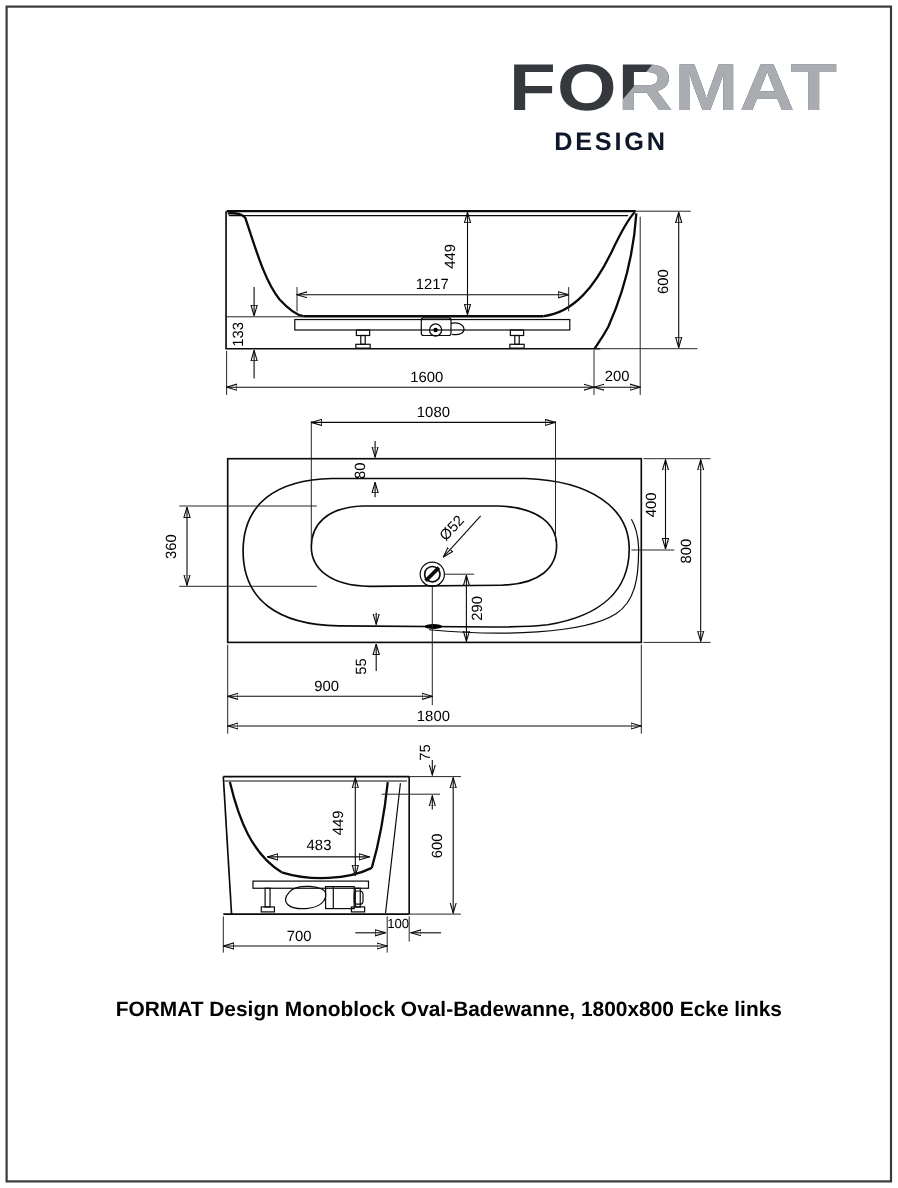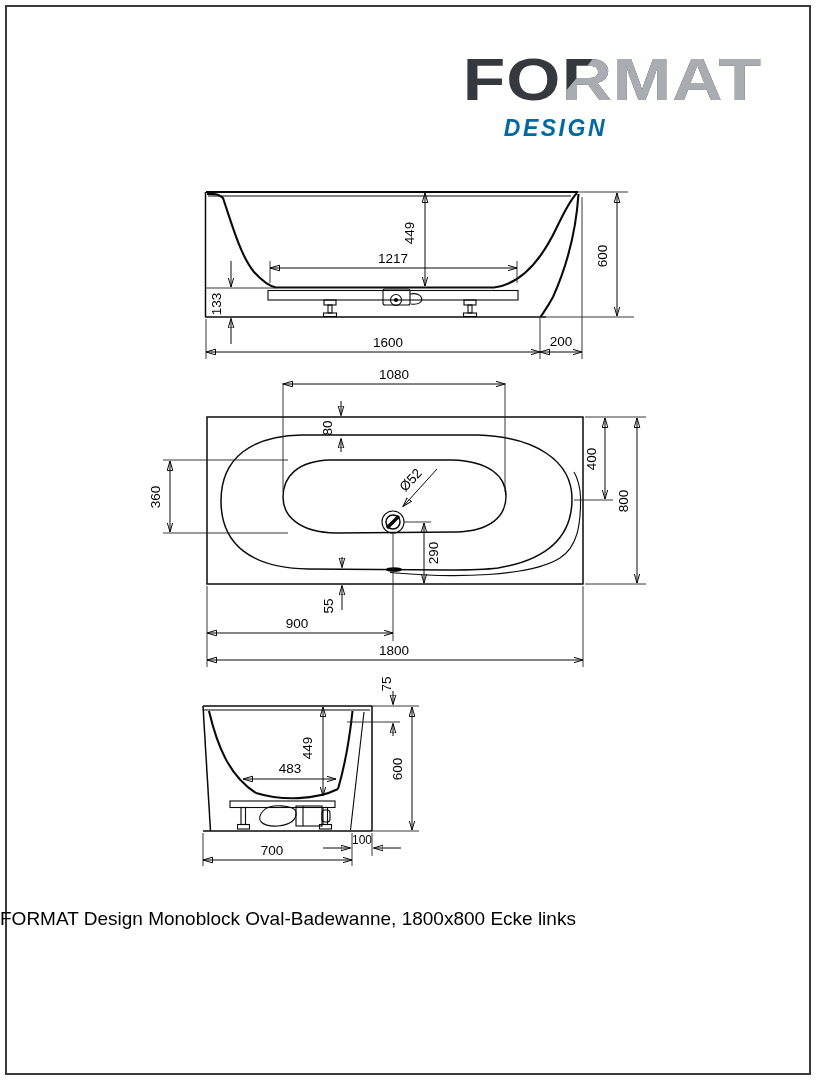--- a/index.html
+++ b/index.html
@@ -13,23 +13,23 @@
   .thin{stroke-width:0.9;stroke:#222;}
   .dim{stroke-width:1;}
   .fill{fill:#000;stroke:none;}
   .dim-t{font-size:13.5px;fill:#000;text-anchor:middle;stroke:none;font-family:"Liberation Sans",sans-serif;}
   .dim-s{font-size:12px;}
   
   .logo{position:absolute;top:50px;right:54px;text-align:left;}
   .logo-word{position:relative;display:inline-block;font-weight:bold;font-size:60px;line-height:1;letter-spacing:1px;transform:scaleX(1.16);transform-origin:100% 50%;}
   .lw-dark{color:#35393e;}
   .lw-light{position:absolute;left:0;top:0;color:#a9adb2;clip-path:polygon(46% 0,100% 0,100% 100%,29% 100%);}
-  .logo-sub{font-weight:bold;font-size:23px;letter-spacing:2.5px;color:#0369a1;margin-top:5px;font-style:italic;}
+  .logo-sub{font-weight:bold;font-size:23px;letter-spacing:2.5px;color:#0f172a;margin-top:5px;}
   
-  .caption{position:absolute;left:0;right:0;top:906px;font-size:19px;line-height:25px;color:#000;}
+  .caption{position:absolute;left:0;right:0;top:906px;text-align:center;font-size:19px;line-height:25px;color:#000;font-weight:bold;}
 </style>
 </head>
 <body>
 
 <div class="frame"></div>
 
 <div class="logo">
   <div class="logo-word">
     <span class="lw-dark">FORMAT</span>
     <span class="lw-light">FORMAT</span>

